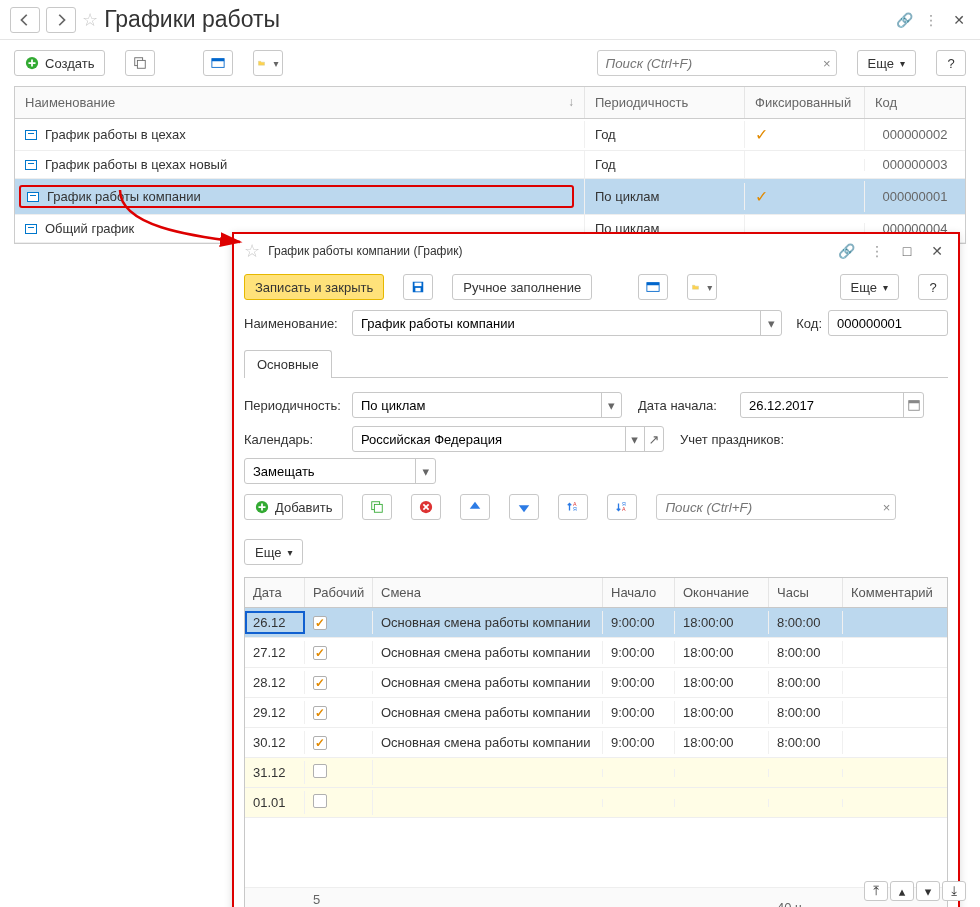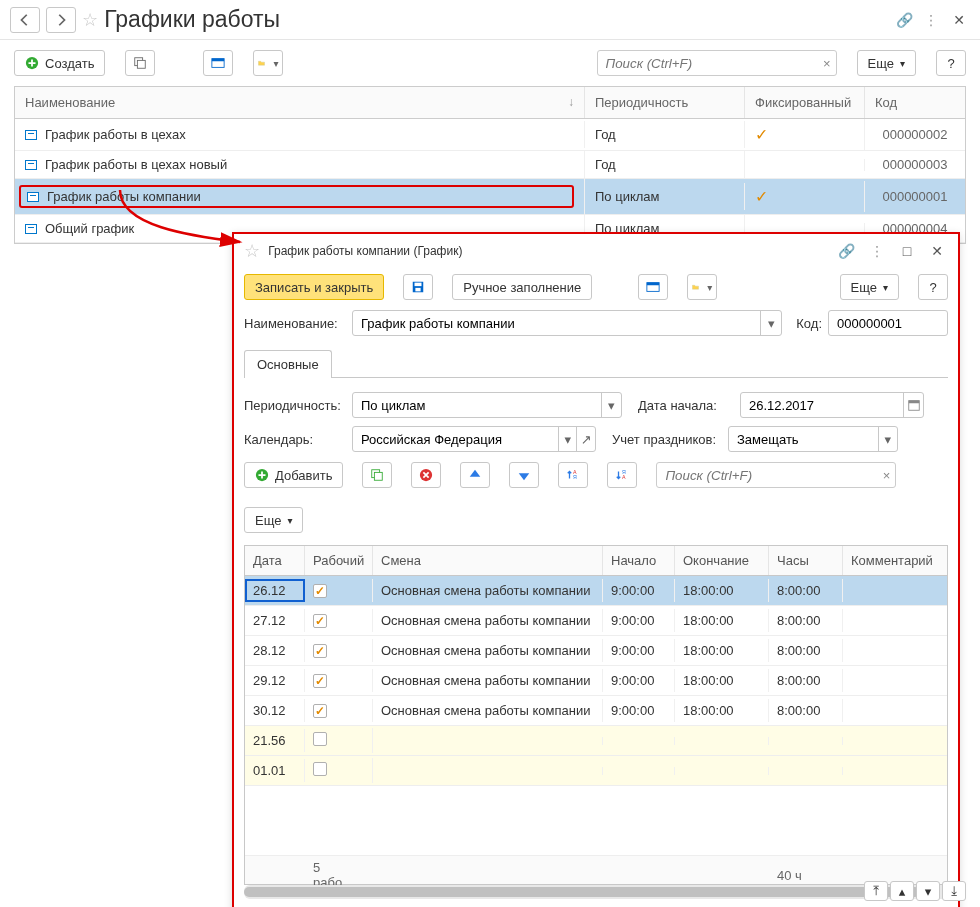--- a/index.html
+++ b/index.html
@@ -530,27 +530,27 @@
         <svg class="svgicon" viewBox="0 0 16 16">
             <rect x="2" y="3" width="12" height="11" fill="#fff" stroke="#888"></rect>
             <rect x="2" y="3" width="12" height="3" fill="#888"></rect>
           </svg>
       </div>
     </div>
   </div>
 
   <div class="form-row">
     <span class="lbl">Календарь:</span>
-    <div class="field" style="width:244px">
+    <div class="field" style="width:312px">
       <input value="Российская Федерация" style="">
       <div class="drop">▾</div>
       <div class="drop">↗</div>
     </div>
     <span style="margin-left:10px;width:110px">Учет праздников:</span>
-    <div class="field" style="width:170px">
+    <div class="field" style="width:192px">
       <input value="Замещать" style="">
       <div class="drop">▾</div>
     </div>
   </div>
 
   <div class="dlg-toolbar2">
     <div class="btn">
       <svg class="svgicon" viewBox="0 0 16 16">
           <circle cx="8" cy="8" r="7" fill="#3a3"></circle>
           <path d="M8 4v8M4 8h8" stroke="#fff" stroke-width="2"></path>
@@ -654,21 +654,21 @@
         <div class="sg-row">
           <div>30.12</div>
           <div><span class="cbx checked"></span></div>
           <div>Основная смена работы компании</div>
           <div>9:00:00</div>
           <div>18:00:00</div>
           <div>8:00:00</div>
           <div></div>
         </div>
         <div class="sg-row weekend">
-          <div>21.56</div>
+          <div>31.12</div>
           <div><span class="cbx "></span></div>
           <div></div>
           <div></div>
           <div></div>
           <div></div>
           <div></div>
         </div>
         <div class="sg-row weekend">
           <div>01.01</div>
           <div><span class="cbx "></span></div>

